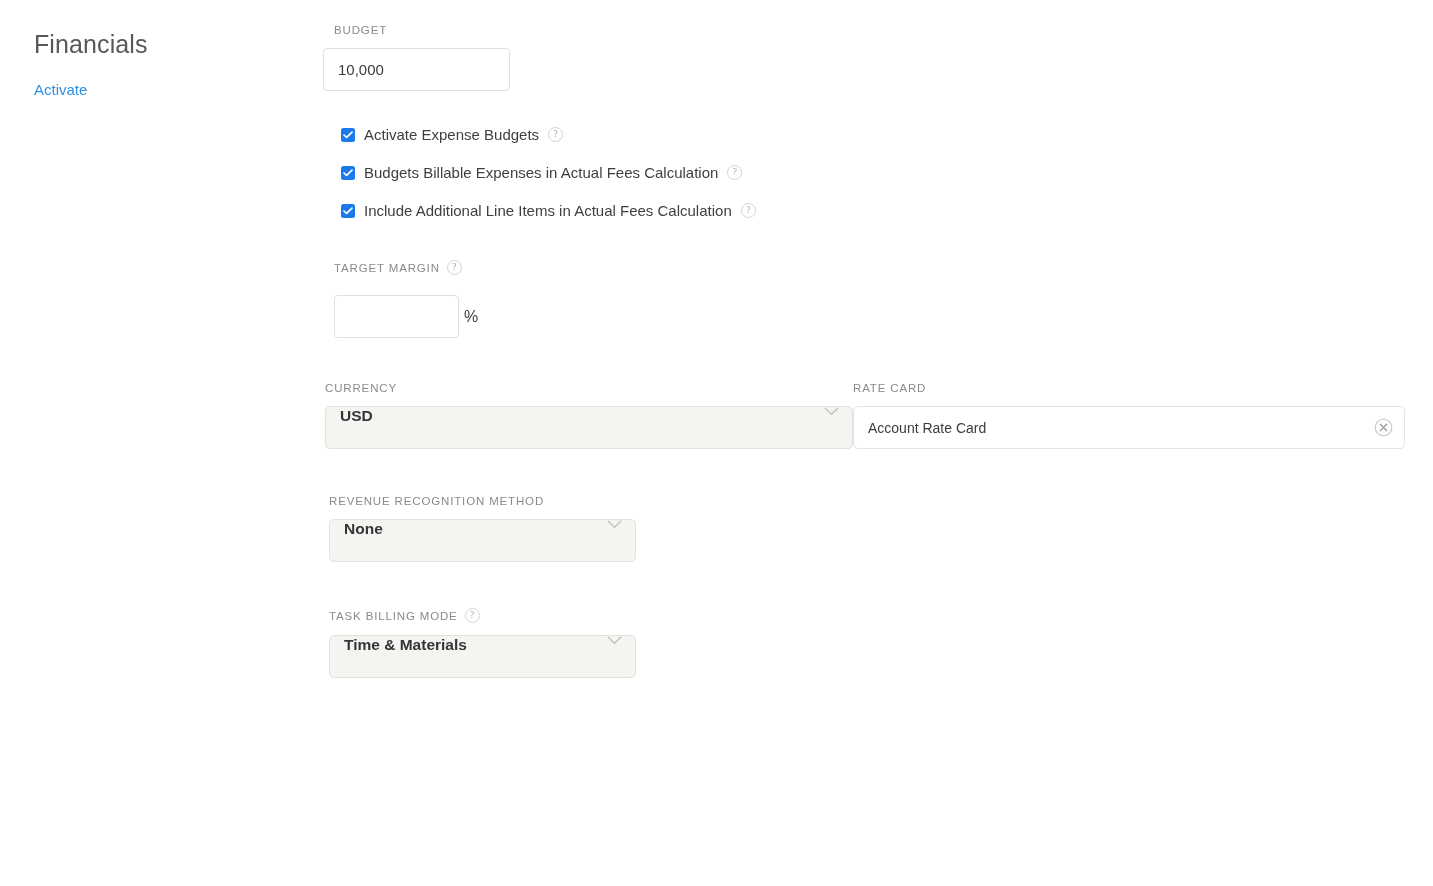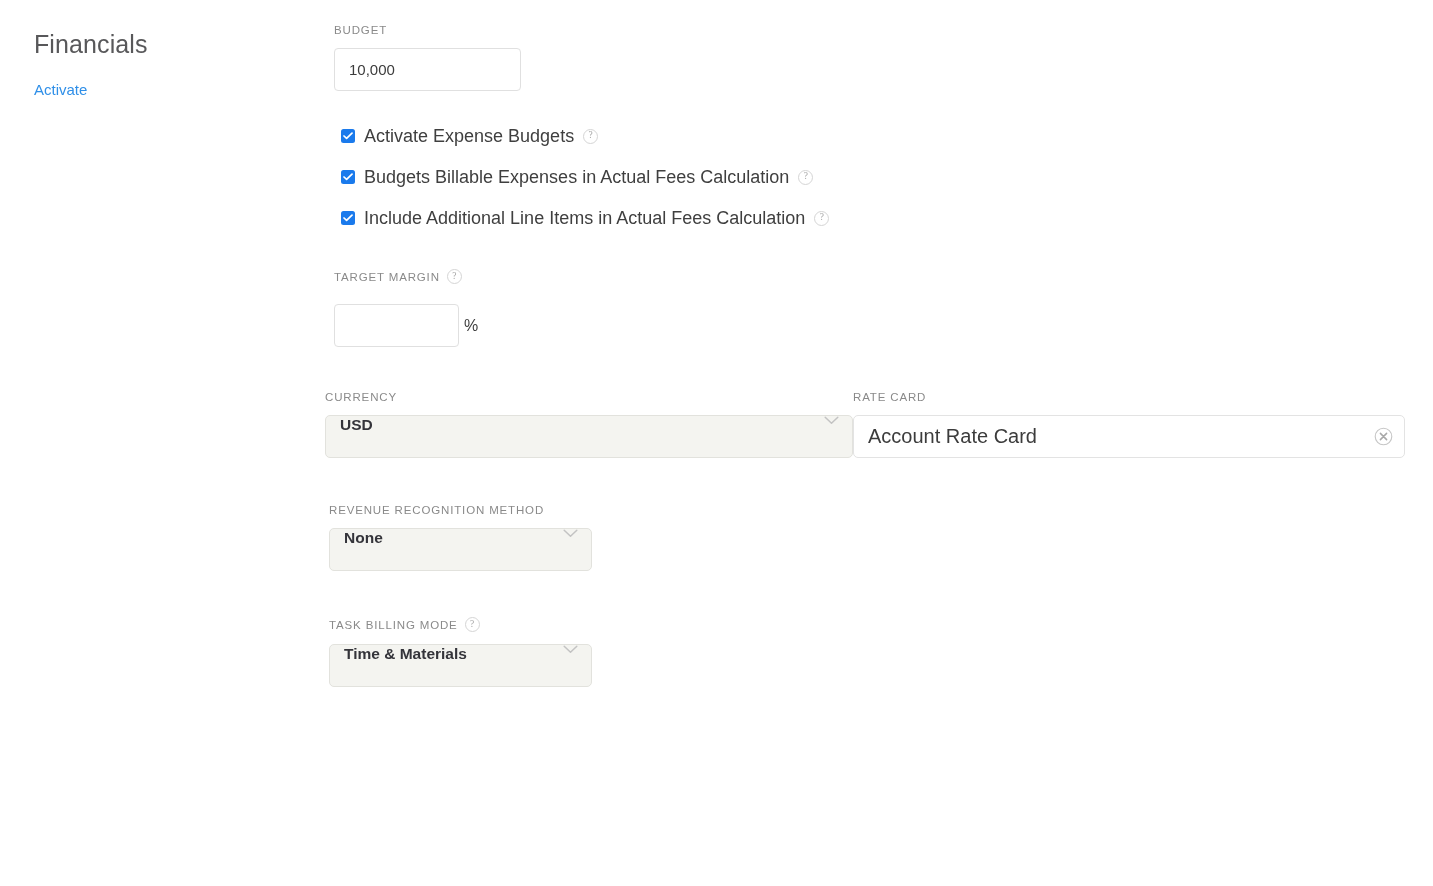--- a/index.html
+++ b/index.html
@@ -86,21 +86,21 @@
     height: 43px;
     border: 1px solid #e0e0e0;
     border-radius: 4px;
     background: #ffffff;
     font-family: "Liberation Sans", sans-serif;
     font-size: 15px;
     color: #3c3c3c;
     padding: 0 14px;
     outline: none;
   }
-  #budget-input { width: 187px; margin-left: 14px; }
+  #budget-input { width: 187px; margin-left: 3px; }
 
   
   .checks { margin-top: 36px; }
   .check-row {
     display: flex;
     align-items: center;
     gap: 9px;
     margin-bottom: 23px;
     margin-left: 21px;
   }
@@ -109,21 +109,21 @@
     width: 14px;
     height: 14px;
     border-radius: 2.5px;
     background: #1a7aec;
     position: relative;
     flex: none;
     cursor: pointer;
   }
   .cbox svg { position: absolute; left: 2px; top: 3px; }
   .check-label {
-    font-size: 18px;
+    font-size: 15px;
     color: #3f3f3f;
     font-weight: 400;
     line-height: 1;
   }
 
   
   .target-margin-block { margin-top: 42px; margin-left: 14px; }
   .target-margin-row {
     display: flex;
     align-items: center;
@@ -157,33 +157,33 @@
     height: 43px;
     border: 1px solid #e3e3e3;
     border-radius: 5px;
     background: #ffffff;
     display: flex;
     align-items: center;
     justify-content: space-between;
     padding: 0 11px 0 14px;
     cursor: text;
   }
-  .combo-value { font-size: 20px; color: #3c3c3c; }
+  .combo-value { font-size: 14px; color: #3c3c3c; }
   .clear-icon { flex: none; cursor: pointer; }
 
   
   .row2 {
     display: flex;
     margin-top: 44px;
   }
   .col-currency { width: 528px; margin-left: 5px; }
   .col-ratecard { flex: 1; margin-left: 0; }
 
   .stack-block { margin-top: 46px; margin-left: 9px; }
-  .narrow-select { width: 263px; }
+  .narrow-select { width: 307px; }
 </style>
 </head>
 <body>
 
 <div class="left-col">
   <h1 class="page-title">Financials</h1>
   <a class="disable-link" href="#">Activate</a>
 </div>
 
 <div class="form-col">

